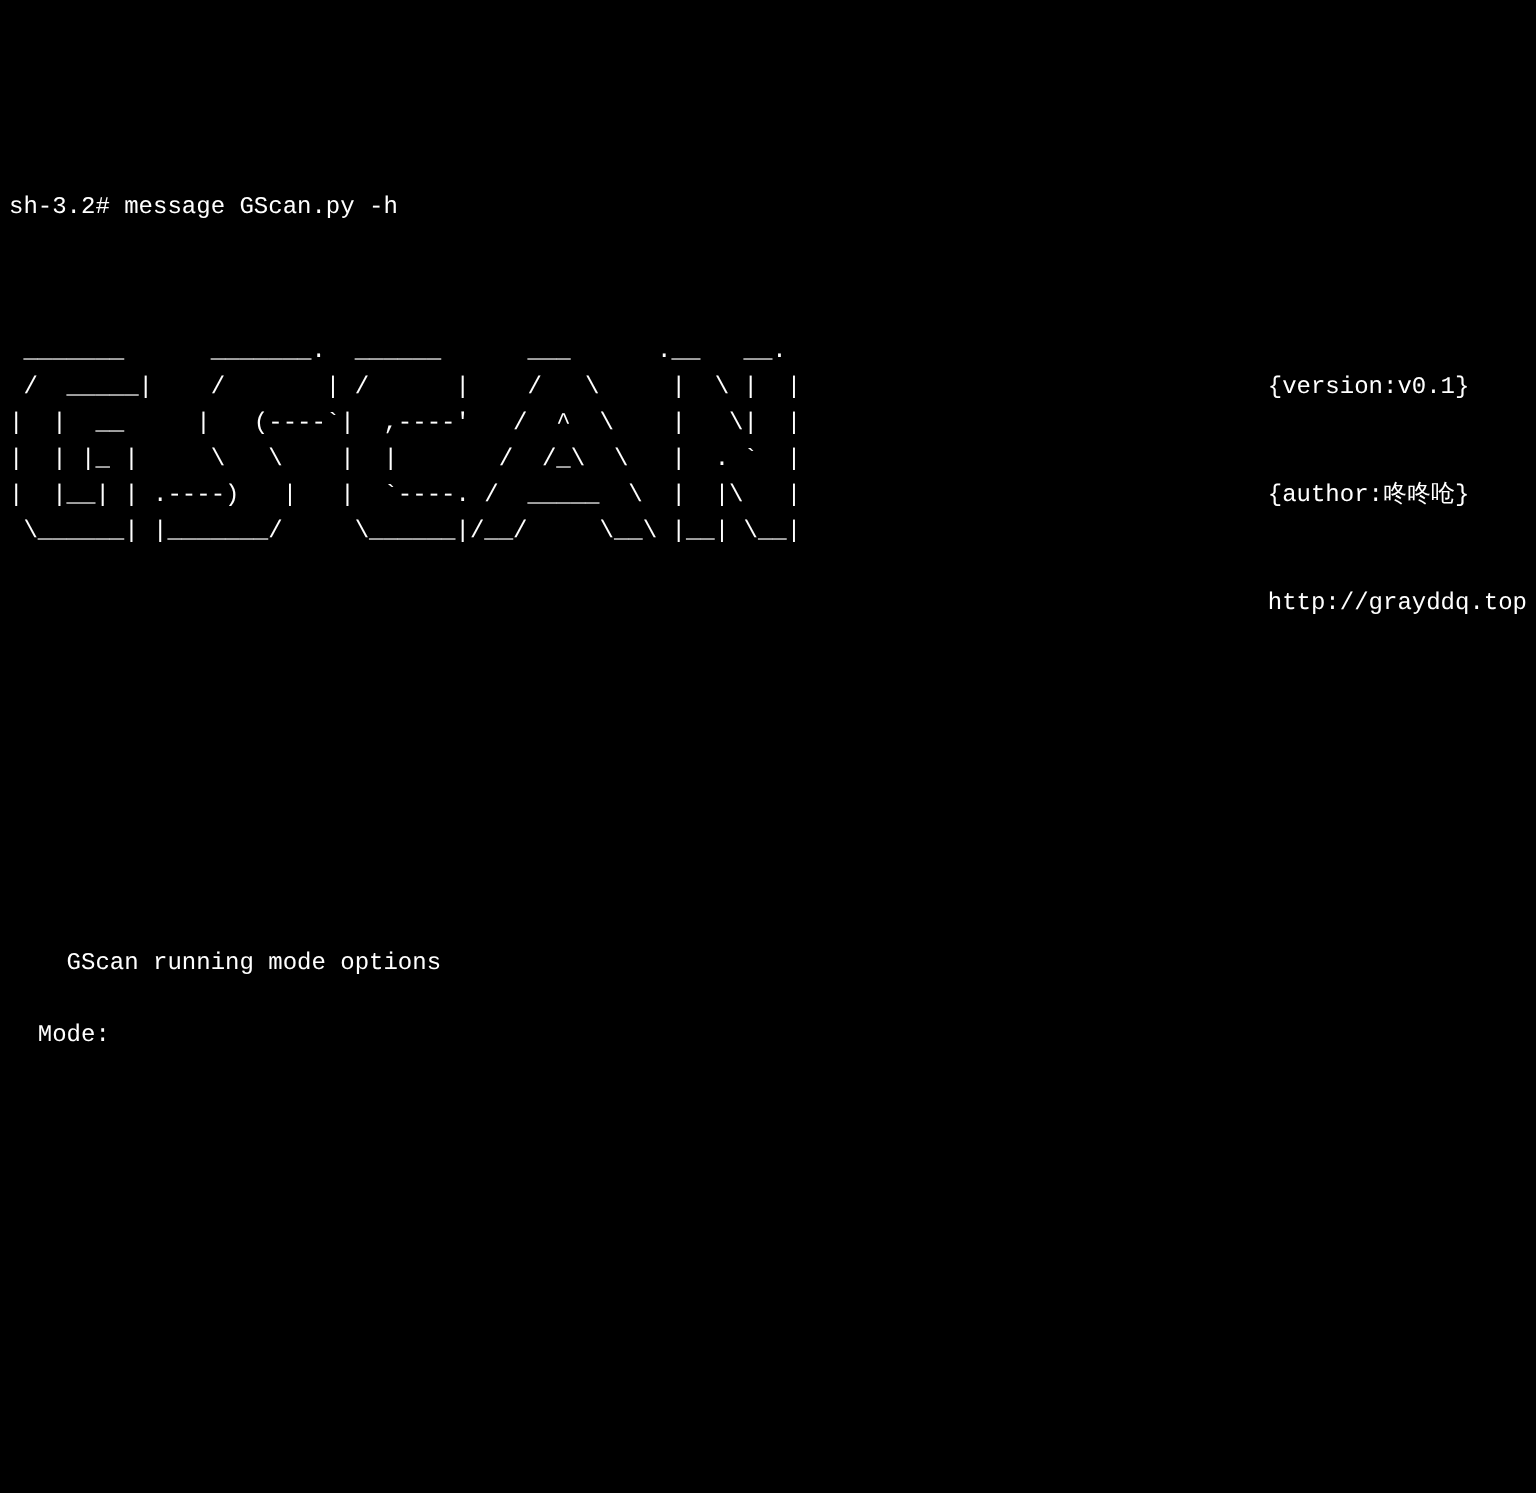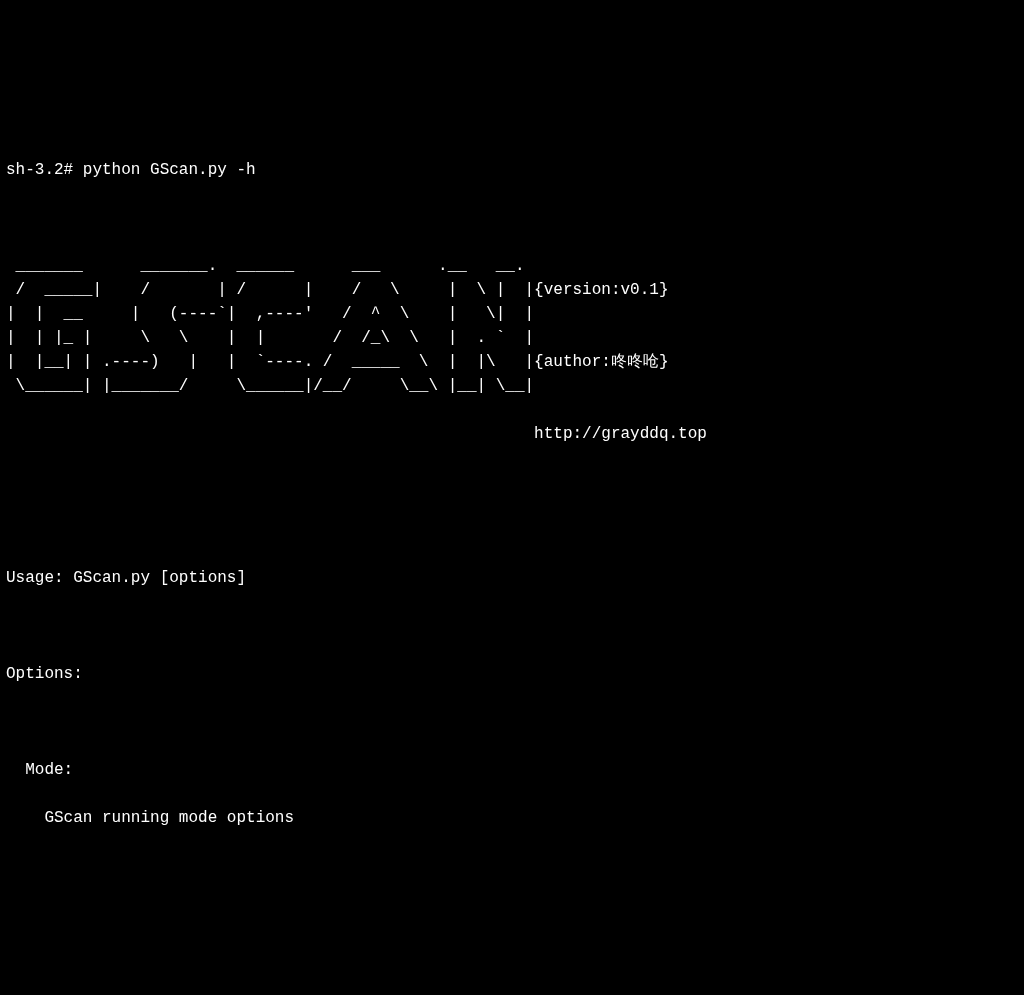--- a/index.html
+++ b/index.html
@@ -17,25 +17,25 @@
       white-space: pre;
       width: 1024px;
       height: 995px;
       overflow: hidden;
     }
     .terminal {
       white-space: pre;
     }
     .prompt-line {
       display: flex;
-      margin-top: 32px;
     }
     .ascii-container {
       display: flex;
       align-items: flex-start;
+      justify-content: space-between;
     }
     .ascii-art {
       white-space: pre;
       letter-spacing: 0;
     }
     .ascii-meta {
       white-space: pre;
     }
     .opt-row {
       display: flex;
@@ -48,47 +48,45 @@
       white-space: pre-wrap;
     }
     .blank { height: 24px; }
   </style>
 </head>
 <body>
 
 
 
 <div class="terminal">
-<div class="prompt-line"><span>sh-3.2# </span><span>python GScan.py -h</span></div>
+<div class="prompt-line"><span>sh-3.2# </span><span>message GScan.py -h</span></div>
 <div class="blank"></div>
 <div class="ascii-container">
 <div class="ascii-art"> _______      _______.  ______      ___      .__   __. 
  /  _____|    /       | /      |    /   \     |  \ |  |
 |  |  __     |   (----`|  ,----'   /  ^  \    |   \|  |
 |  | |_ |     \   \    |  |       /  /_\  \   |  . `  |
 |  |__| | .----)   |   |  `----. /  _____  \  |  |\   |
  \______| |_______/     \______|/__/     \__\ |__| \__|</div>
 <div class="ascii-meta">
 <span>{version:v0.1}</span>
 
 
 <span>{author:咚咚呛}</span>
 
 
 <span>http://grayddq.top</span>
 </div>
 </div>
 <div class="blank"></div>
 <div class="blank"></div>
-<div>Usage: GScan.py [options]</div>
 <div class="blank"></div>
-<div>Options:</div>
 <div class="blank"></div>
+<div>    GScan running mode options</div>
 <div>  Mode:</div>
-<div>    GScan running mode options</div>
 <div class="blank"></div>
 
 
 
 
 
 
 
 
 

